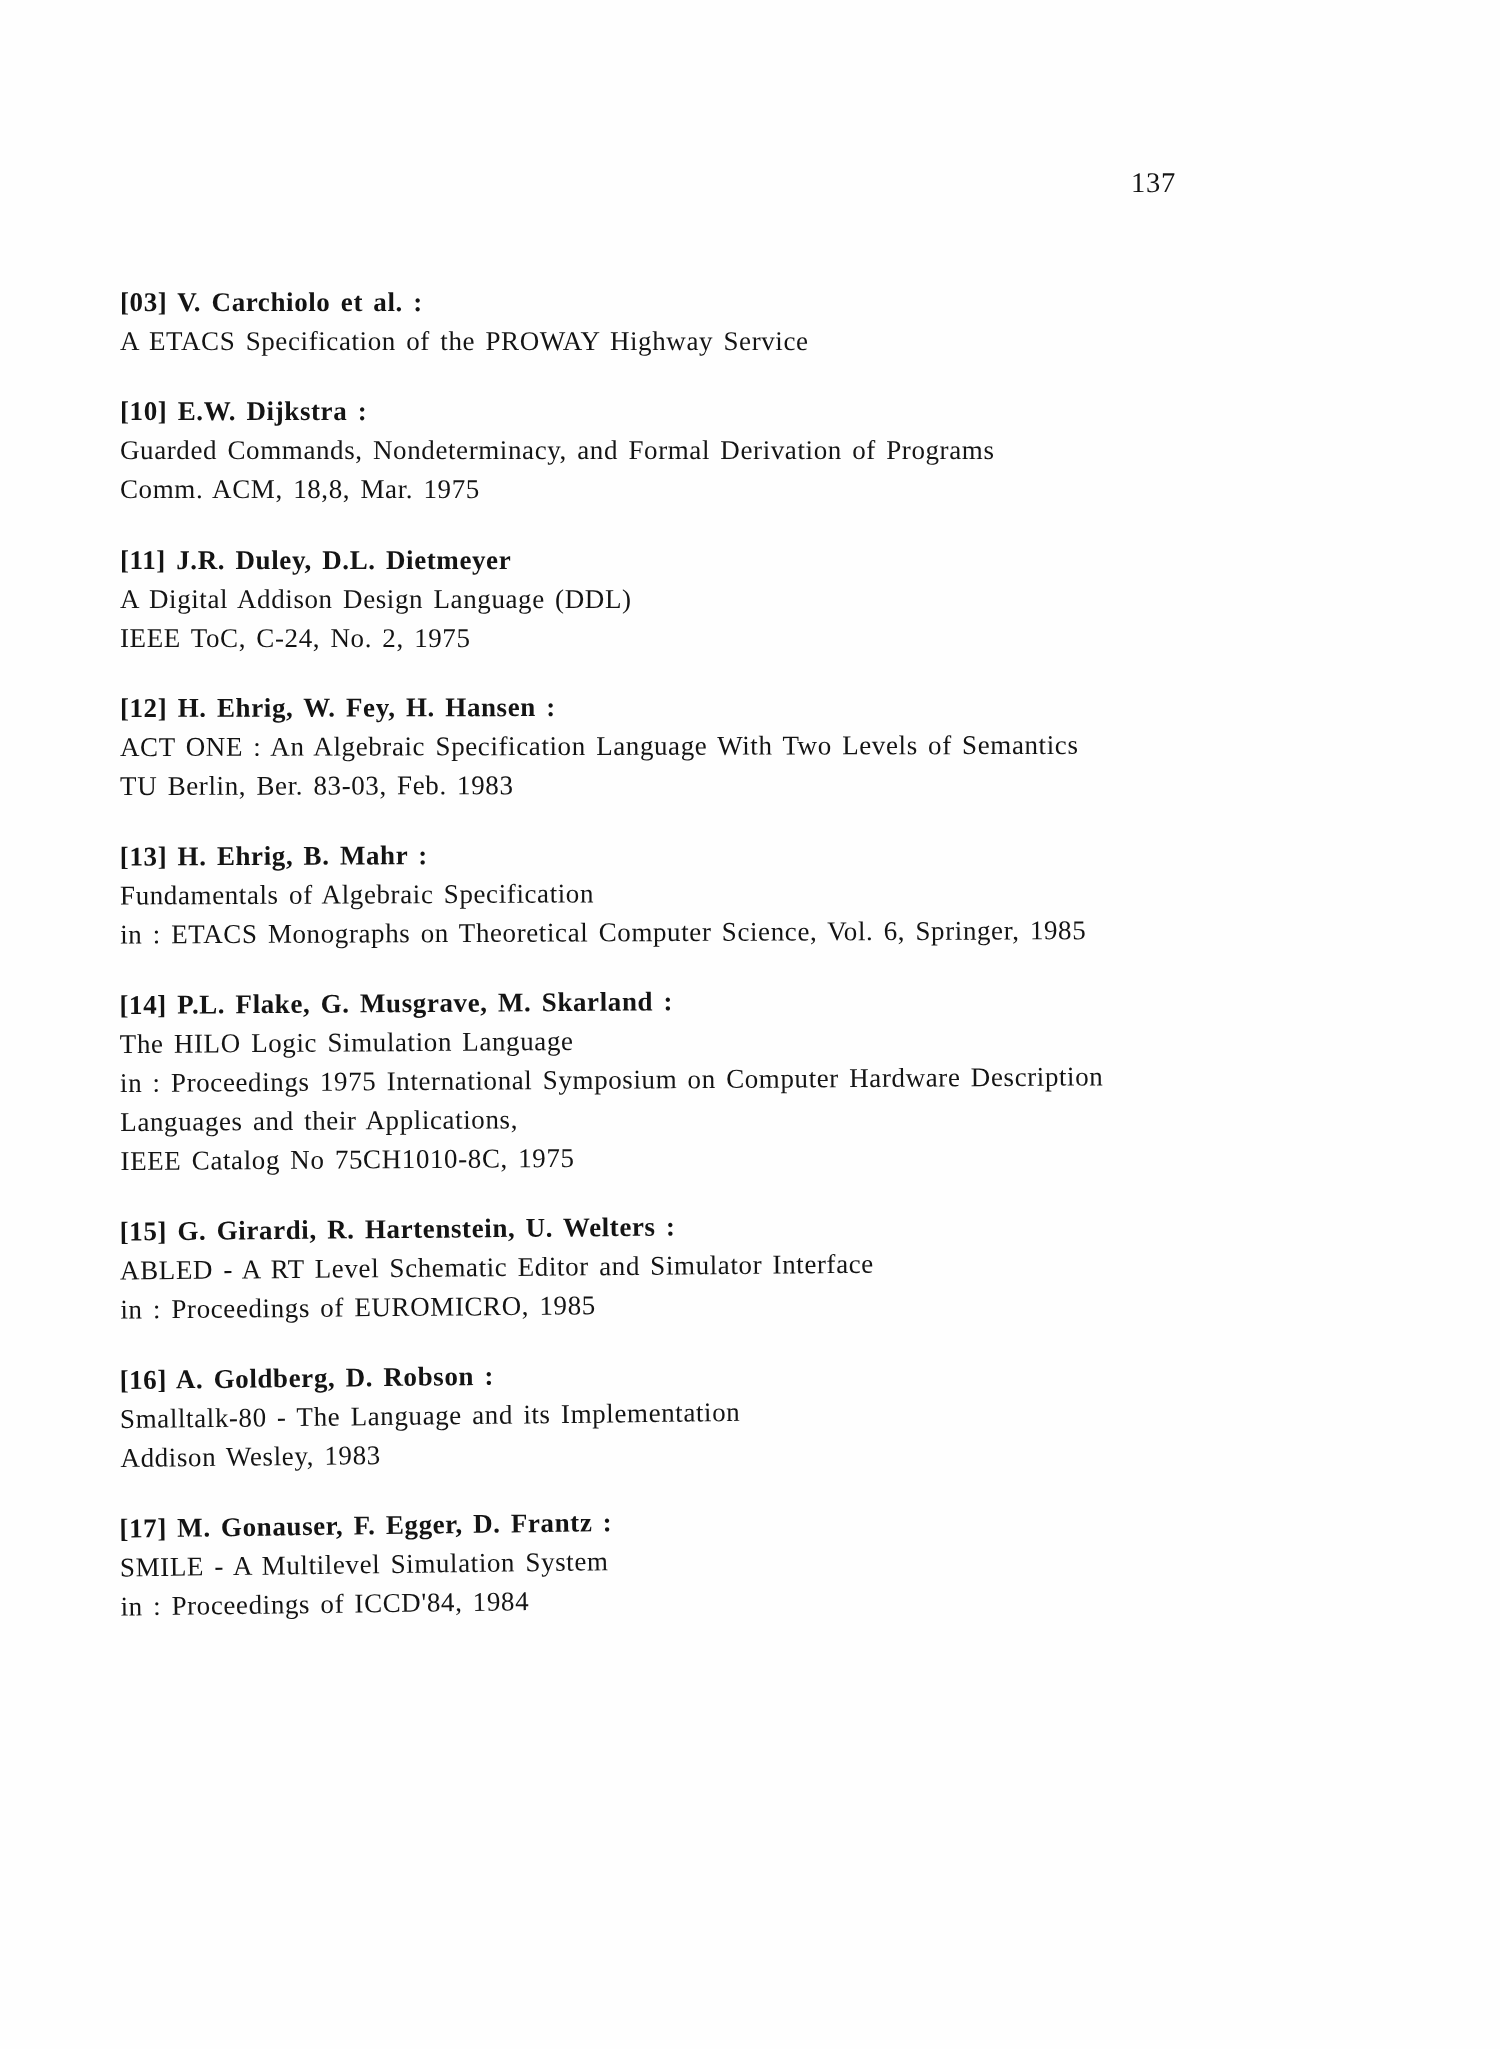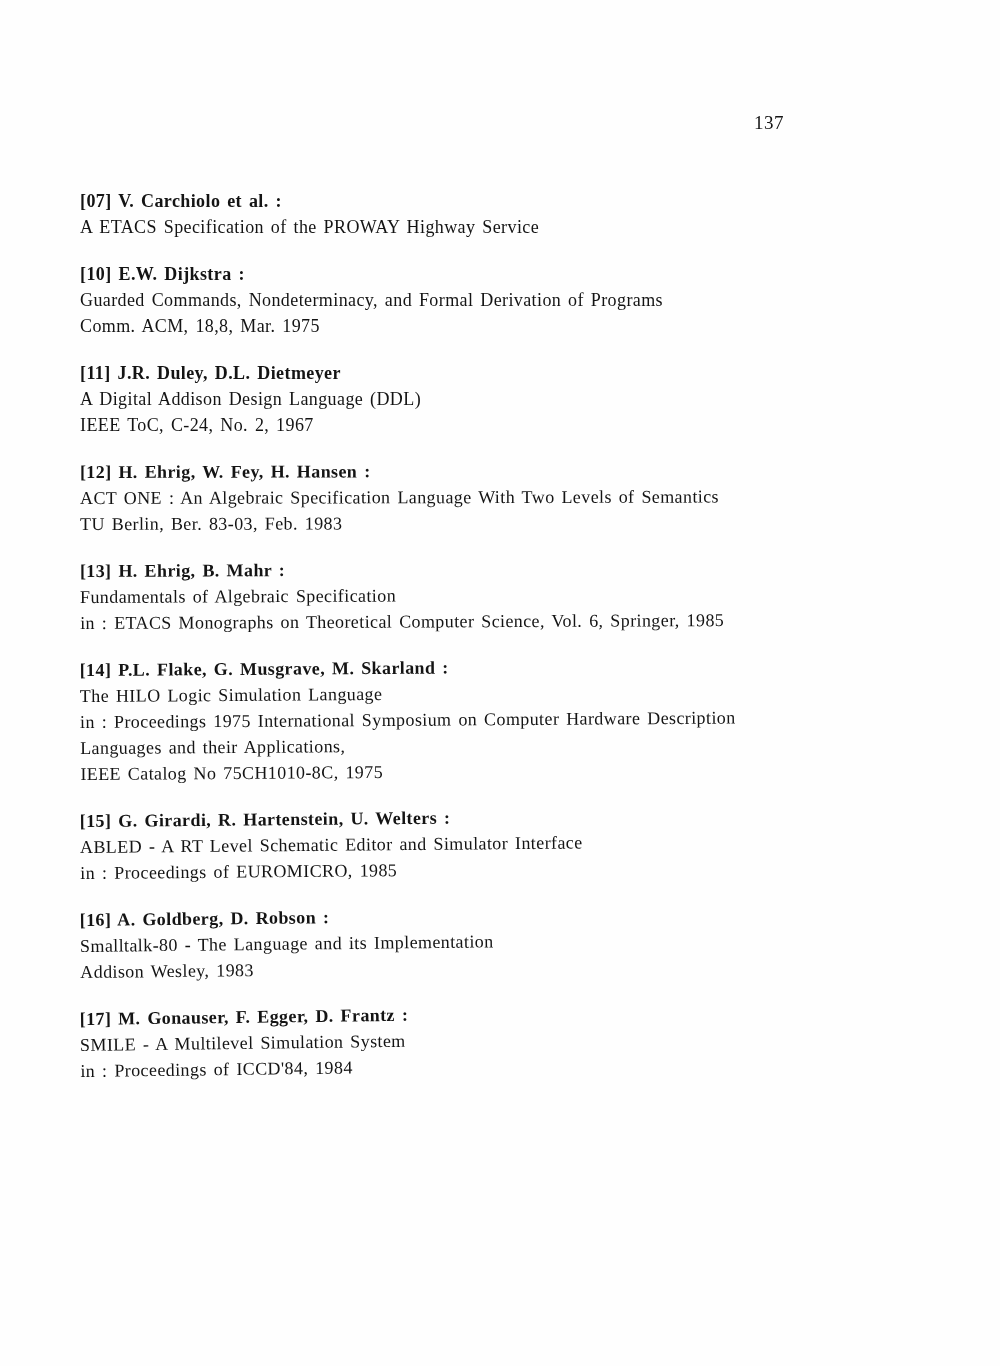--- a/index.html
+++ b/index.html
@@ -49,32 +49,32 @@
     white-space: nowrap;
   }
 </style>
 </head>
 <body>
 
 <div class="page">
   <div class="page-number">137</div>
   <div class="references">
       <div class="ref-entry" style="transform: rotate(0deg);">
-        <div class="ref-heading">[07] V. Carchiolo et al. :</div>
+        <div class="ref-heading">[03] V. Carchiolo et al. :</div>
         <div class="ref-line">A ETACS Specification of the PROWAY Highway Service</div>
       </div>
       <div class="ref-entry" style="transform: rotate(0deg);">
         <div class="ref-heading">[10] E.W. Dijkstra :</div>
         <div class="ref-line">Guarded Commands, Nondeterminacy, and Formal Derivation of Programs</div>
         <div class="ref-line">Comm. ACM, 18,8, Mar. 1975</div>
       </div>
       <div class="ref-entry" style="transform: rotate(0deg);">
         <div class="ref-heading">[11] J.R. Duley, D.L. Dietmeyer</div>
         <div class="ref-line">A Digital Addison Design Language (DDL)</div>
-        <div class="ref-line">IEEE ToC, C-24, No. 2, 1967</div>
+        <div class="ref-line">IEEE ToC, C-24, No. 2, 1975</div>
       </div>
       <div class="ref-entry" style="transform: rotate(-0.13deg);">
         <div class="ref-heading">[12] H. Ehrig, W. Fey, H. Hansen :</div>
         <div class="ref-line">ACT ONE : An Algebraic Specification Language With Two Levels of Semantics</div>
         <div class="ref-line">TU Berlin, Ber. 83-03, Feb. 1983</div>
       </div>
       <div class="ref-entry" style="transform: rotate(-0.26deg);">
         <div class="ref-heading">[13] H. Ehrig, B. Mahr :</div>
         <div class="ref-line">Fundamentals of Algebraic Specification</div>
         <div class="ref-line">in : ETACS Monographs on Theoretical Computer Science, Vol. 6, Springer, 1985</div>

